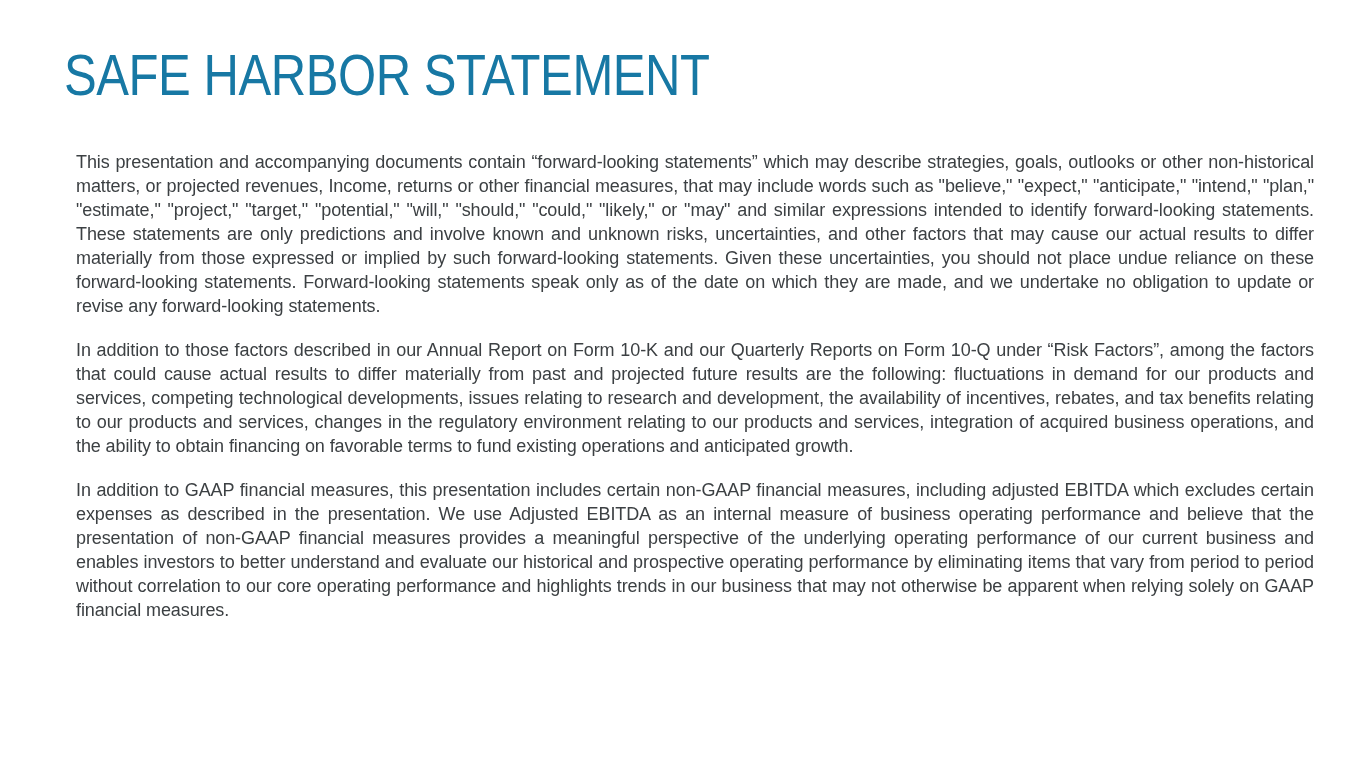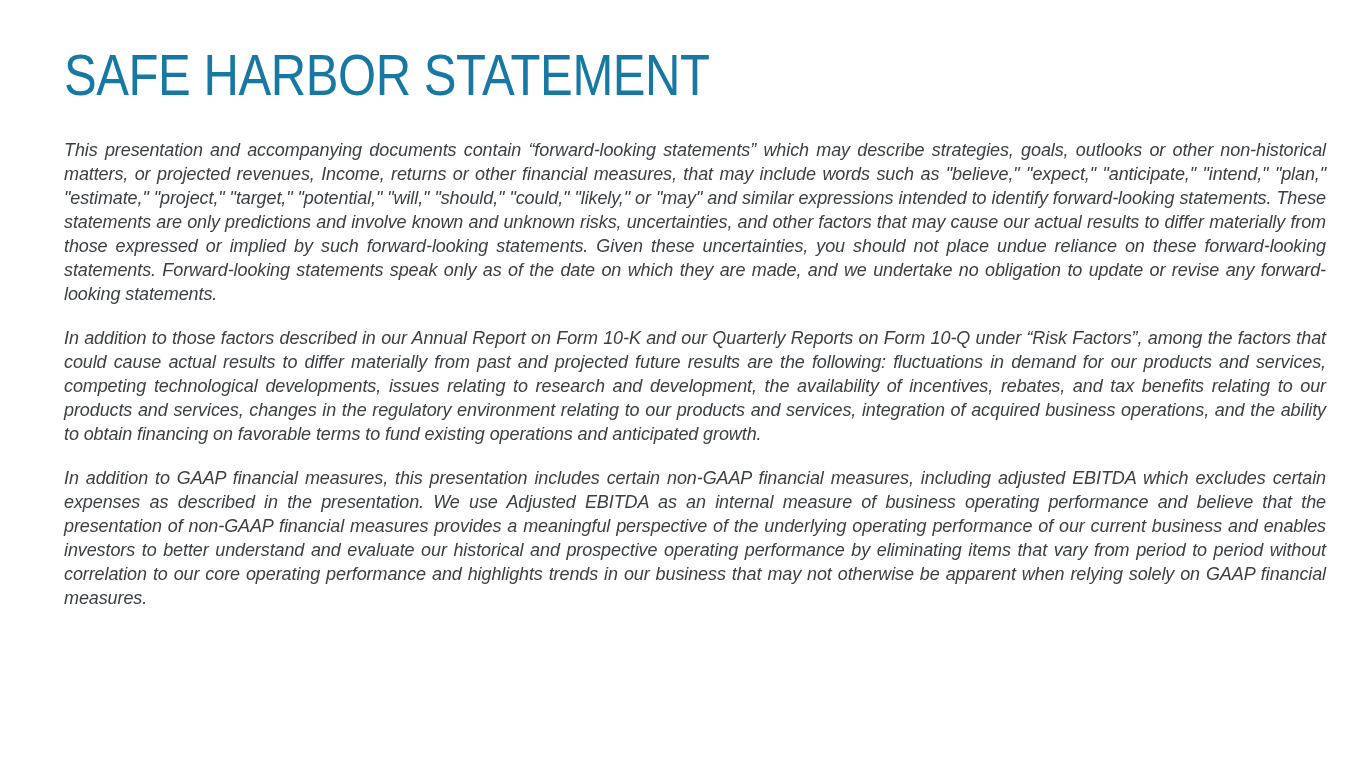--- a/index.html
+++ b/index.html
@@ -33,22 +33,21 @@
     left: 64px;
     top: 138px;
     width: 1262px;
     font-size: 18px;
     line-height: 24px;
     letter-spacing: -0.1px;
     color: var(--body-color, #3C4043);
     text-align: justify;
   }
   .body-text p {
-    margin: 0;
-    font-style: italic;
+    margin: 12px;
   }
   .body-text p + p {
     margin-top: 20px;
   }
   .page-number {
     position: absolute;
     left: 1246px;
     top: 714px;
     font-size: 17px;
     color: var(--pagenum-color, #757575);

